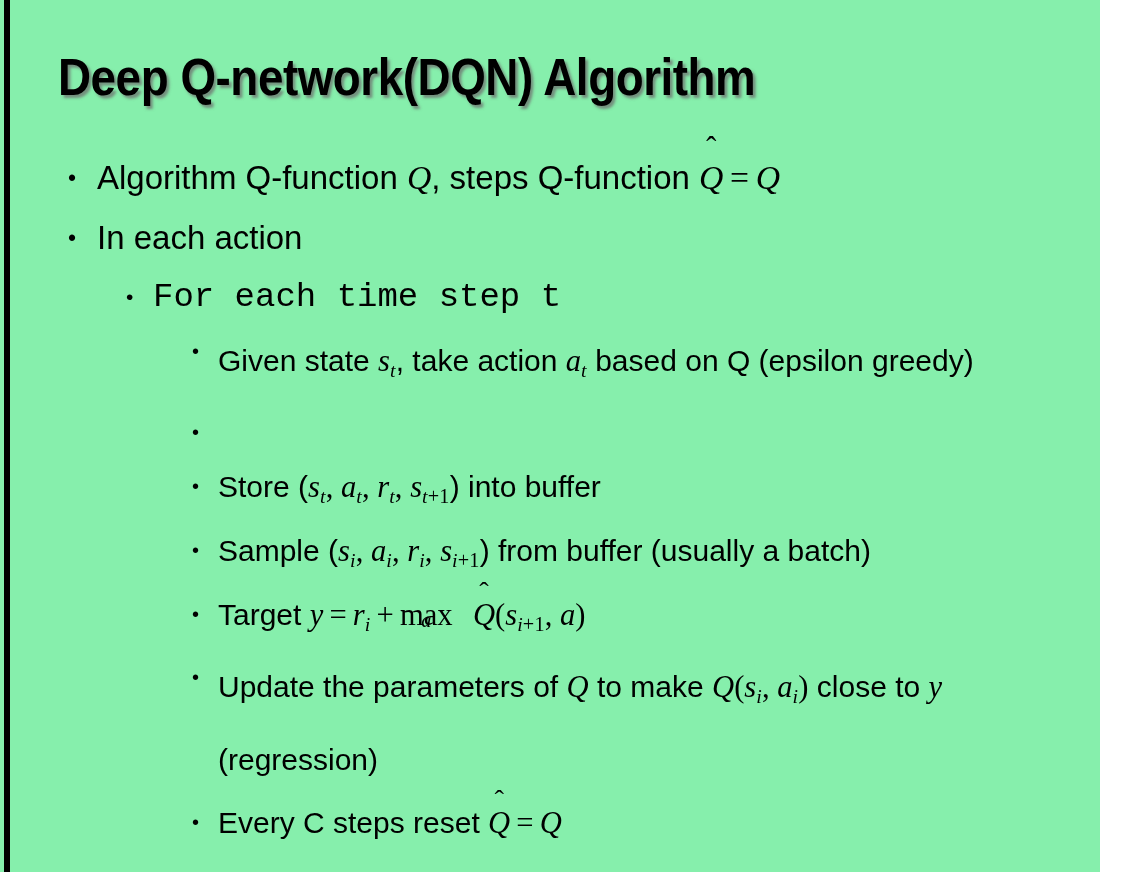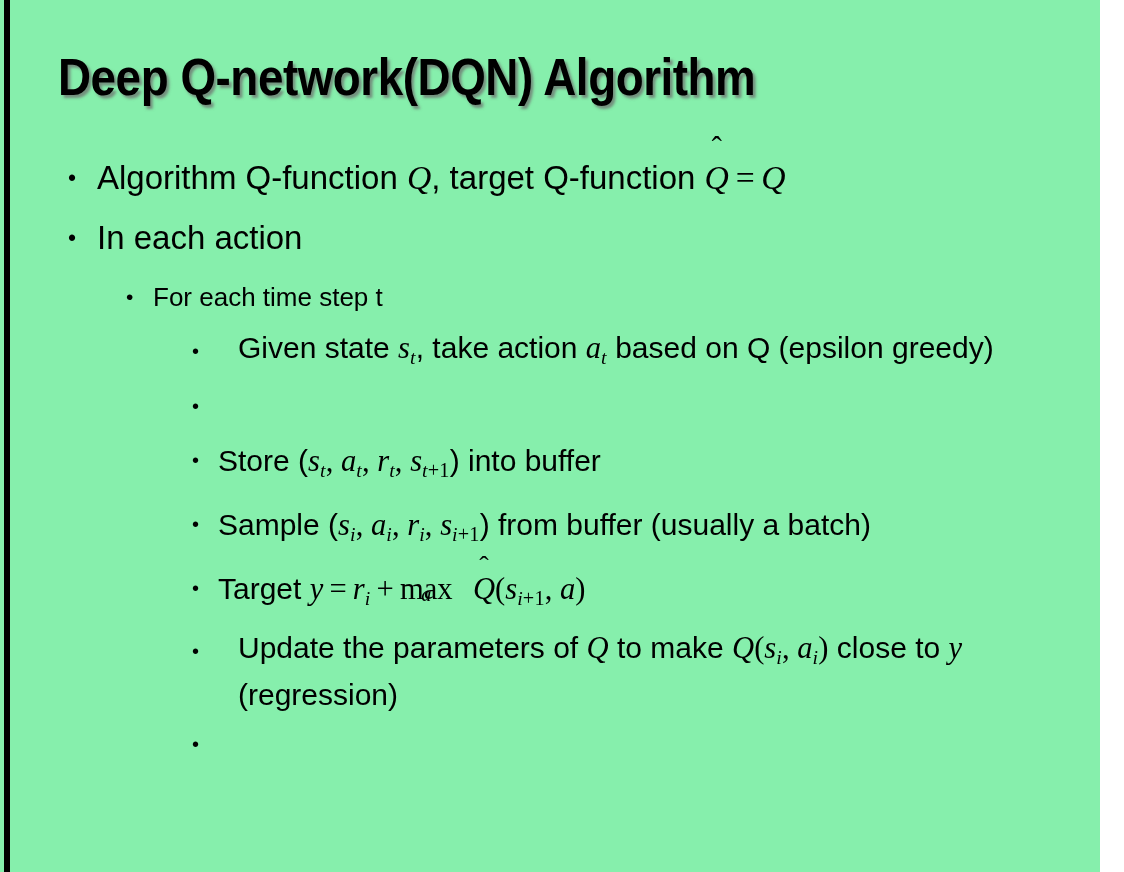--- a/index.html
+++ b/index.html
@@ -90,39 +90,39 @@
   .lvl2 {
     padding-left: 126px;
     font-size: 31px;
     line-height: 58px;
   }
   .lvl2 .bullet-mark {
     width: 27px;
     font-size: 21px;
     line-height: 58px;
   }
-  .lvl2 .bullet-text { font-size: 26px; line-height: 58px; }
+  .lvl2 .bullet-text { font-size: 34px; line-height: 58px; font-family: Liberation Mono, monospace; }
 
   
   .lvl3 {
     padding-left: 192px;
     padding-right: 22px;
     font-size: 30px;
     line-height: 47px;
   }
   .lvl3 .bullet-mark {
     width: 26px;
     font-size: 20px;
     line-height: 47px;
   }
   .lvl3 .bullet-text { font-size: 30px; line-height: 47px; }
 
   .lvl3.tight { line-height: 44px; }
   .lvl3.tight .bullet-mark { line-height: 44px; }
-  .lvl3.tight .bullet-text { line-height: 38px; margin-left: 20px; }
+  .lvl3.tight .bullet-text { line-height: 64px; }
 
   .gap-sm { margin-top: 3px; }
   .gap-md { margin-top: 7px; }
 
   
   .mi {
     font-family: "Liberation Serif", "DejaVu Serif", serif;
     font-style: italic;
     font-size: 1.02em;
   }
@@ -191,21 +191,21 @@
 <div class="slide">
 
   <div class="left-edge-bar"></div>
 
   <div class="slide-title">Deep Q-network(DQN) Algorithm</div>
 
   <div class="body-list">
 
     <div class="bullet-row lvl1">
       <span class="bullet-mark">•</span>
-      <span class="bullet-text"><span>Algorithm Q-function </span><span class="mi">Q</span><span>, target Q-function </span><span class="qhat"><span class="hat">̂</span><span>Q</span></span><span class="mo eqsp">=</span><span class="mi">Q</span></span>
+      <span class="bullet-text"><span>Algorithm Q-function </span><span class="mi">Q</span><span>, steps Q-function </span><span class="qhat"><span class="hat">̂</span><span>Q</span></span><span class="mo eqsp">=</span><span class="mi">Q</span></span>
     </div>
 
     <div class="bullet-row lvl1">
       <span class="bullet-mark">•</span>
       <span class="bullet-text">In each action</span>
     </div>
 
     <div class="bullet-row lvl2">
       <span class="bullet-mark">•</span>
       <span class="bullet-text">For each time step t</span>
@@ -235,16 +235,17 @@
       <span class="bullet-text"><span>Target </span><span class="mi">y</span><span class="mo eqsp">=</span><span class="mi">r</span><span class="sub">i</span><span class="mo eqsp">+</span><span class="maxop"><span>max</span><span class="limit">a</span></span><span class="eqsp"> </span><span class="qhat"><span class="hat">̂</span><span>Q</span></span><span class="mo">(</span><span class="mi">s</span><span class="sub"><span>i</span><span class="mo">+</span><span class="mn">1</span></span><span class="mo">, </span><span class="mi">a</span><span class="mo">)</span></span>
     </div>
 
     <div class="bullet-row lvl3 tight gap-md">
       <span class="bullet-mark">•</span>
       <span class="bullet-text"><span>Update the parameters of </span><span class="mi">Q</span><span> to make </span><span class="mi">Q</span><span class="mo">(</span><span class="mi">s</span><span class="sub">i</span><span class="mo">, </span><span class="mi">a</span><span class="sub">i</span><span class="mo">)</span><span> close to </span><span class="mi">y</span><span> (regression)</span></span>
     </div>
 
     <div class="bullet-row lvl3 gap-md">
       <span class="bullet-mark">•</span>
+      <span class="bullet-text"><span>Every C steps reset </span><span class="qhat"><span class="hat">̂</span><span>Q</span></span><span class="mo eqsp">=</span><span class="mi">Q</span></span>
     </div>
 
   </div>
 </div>
 
 </body></html>

